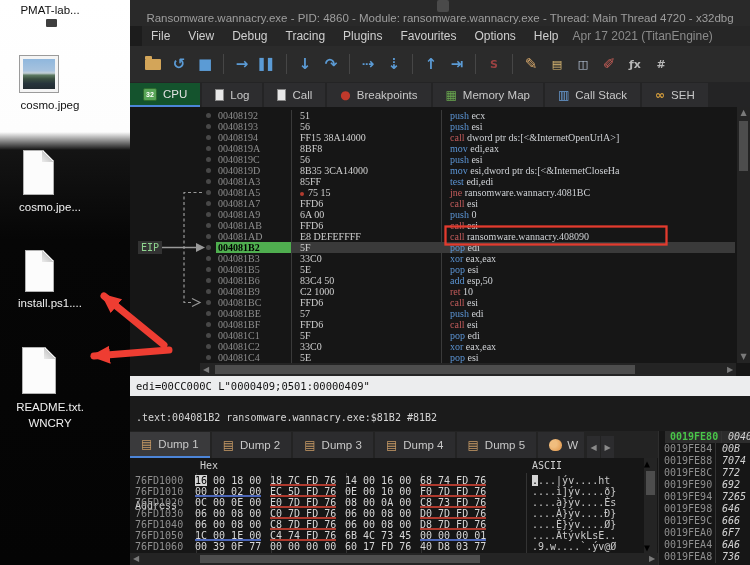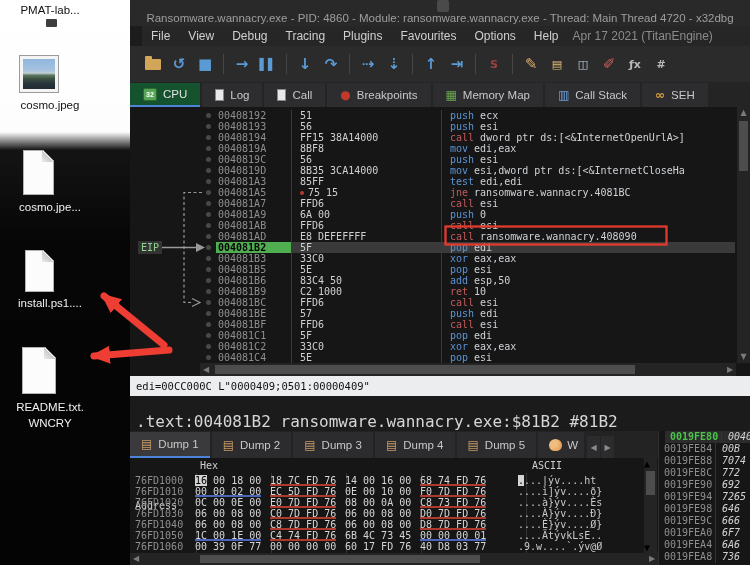--- a/index.html
+++ b/index.html
@@ -48,21 +48,21 @@
   .tab { height:24px; display:flex; align-items:center; padding:0 13px; margin-right:2px; background:#2d2d2f; color:#c8c8c8; font-size:11.5px; white-space:nowrap; }
   .tab.active { background:#14532d; border-bottom:2px solid #4c85d8; color:#e2e2e2; }
   .tab .ticon { margin-right:6px; display:inline-flex; align-items:center; justify-content:center; }
   .cpu-chip { width:14px; height:13px; background:#57a557; border:1px solid #2e6b2e; border-radius:2px; color:#fff; font-size:7px; font-weight:bold; display:flex; align-items:center; justify-content:center; }
   .mini-doc { width:9px; height:12px; background:#e8e8e8; border:1px solid #888; }
   .glyph12 { font-size:12px; font-family:"DejaVu Sans", sans-serif; }
 
   
   #disasm { position:absolute; left:0; top:107px; width:620px; height:269px; background:#161616; font-family:"DejaVu Sans Mono", monospace; font-size:10px; }
   #drows { position:absolute; left:0; top:3px; width:605px; }
-  .drow { display:flex; height:11px; line-height:11px; white-space:nowrap; }
+  .drow { display:flex; height:11px; line-height:11px; white-space:nowrap;font-family:Liberation Serif, serif; }
   .dgutter { width:70px; flex:none; }
   .ddot { width:16px; flex:none; display:flex; align-items:center; justify-content:center; }
   .ddot::before { content:""; width:5px; height:5px; border-radius:50%; background:#484848; }
   .daddr { width:76px; flex:none; color:#8f8f8f; border-right:1px solid #3a3a3a; padding-left:2px; }
   .dbytes { width:150px; flex:none; color:#d0d0d0; padding-left:8px; border-right:1px solid #3a3a3a; }
   .dinstr { padding-left:8px; color:#cfd2d6; }
   .m-blue { color:#5b94d4; }
   .m-red { color:#c25b5b; }
   .drow.eip { background:linear-gradient(to right, transparent 86px, #3a3a3a 86px); }
   .drow.eip .daddr { background:#4fae4f; color:#000; font-weight:bold; }
@@ -75,21 +75,21 @@
   .thumb { background:#4d4d4d; position:absolute; }
   #dis-vsb { right:0; top:0; width:13px; height:256px; }
   #dis-vsb .thumb { left:2px; top:14px; width:9px; height:50px; }
   #dis-hsb { left:70px; bottom:0; height:13px; width:536px; }
   #dis-hsb .thumb { top:2px; left:15px; width:420px; height:9px; }
 
   
   #infobar { position:absolute; left:0; top:376px; width:620px; height:20px; background:#ecedee; color:#111;
     font-family:"DejaVu Sans Mono", monospace; font-size:10.5px; line-height:20px; padding-left:6px; }
   #infodark { position:absolute; left:0; top:396px; width:620px; height:35px; background:#1b1b1b; color:#d6d6d6;
-    font-family:"DejaVu Sans Mono", monospace; font-size:16px; }
+    font-family:"DejaVu Sans Mono", monospace; font-size:10px; }
   #loc-line { position:absolute; left:6px; top:16px; }
 
   
   #dumptabs { position:absolute; left:0; top:431px; width:620px; height:27px; background:#232323; display:flex; align-items:flex-end; }
   .dtab { height:26px; display:flex; align-items:center; padding:0 11px; margin-right:2px; background:#2c2c2e; color:#c8c8c8; font-size:11.5px; white-space:nowrap; }
   .dtab.active { background:#3a3a3c; border-bottom:2px solid #4c85d8; }
   .dump-icon { color:#c89b66; font-size:12px; margin-right:6px; font-family:"DejaVu Sans", sans-serif; }
   .dtab.watch { width:46px; overflow:hidden; }
   .watch-icon { width:13px; height:12px; border-radius:50% 50% 45% 45%; background:radial-gradient(circle at 35% 40%, #f0bd7e 0 30%, #dd9043 100%); margin-right:5px; flex:none; }
   .tab-scroll { width:13px; height:22px; background:#2c2c2e; color:#8a8a8a; font-size:8px; display:flex; align-items:center; justify-content:center; margin-left:1px; font-family:"DejaVu Sans", sans-serif; }
@@ -98,21 +98,21 @@
   #dumppanel { position:absolute; left:0; top:458px; width:528px; height:107px; background:#161616;
     font-family:"DejaVu Sans Mono", monospace; font-size:10px; }
   #dumphead { position:absolute; top:2px; left:0; color:#d0d0d0; height:13px; }
   #h-addr { position:absolute; left:5px;margin-top:40px; } #h-hex { position:absolute; left:70px; } #h-ascii { position:absolute; left:402px; }
   #hexrows { position:absolute; top:17px; left:0; width:528px; }
   .hrow { display:flex; height:11px; line-height:11px; white-space:nowrap; }
   .haddr { width:56px; flex:none; color:#8f8f8f; padding-left:5px; }
   .hgroup { width:66px; flex:none; margin-left:9px; color:#d6d6d6; }
   .hgroup.u-red { box-shadow:inset 0 -2px 0 #ae3a2e; }
   .hgroup.u-blue { box-shadow:inset 0 -2px 0 #4b66b8; }
-  .hascii { margin-left:32px; color:#c9c9c9; }
+  .hascii { margin-left:46px; color:#c9c9c9; }
   .selcell { background:#d4d4d4; color:#000; }
   .vsep { position:absolute; top:15px; width:1px; height:80px; background:#333; }
   #dump-vsb { left:514px; top:0; width:13px; height:95px; background:#242424; position:absolute; }
   #dump-vsb .thumb { left:2px; top:13px; width:9px; height:24px; }
   #dump-hsb { position:absolute; left:0; top:95px; width:528px; height:12px; background:#242424; }
   #dump-hsb .thumb { top:2px; left:70px; width:280px; height:8px; }
 
   
   #stackpanel { position:absolute; left:528px; top:431px; width:92px; height:134px; background:#161616;
     font-family:"DejaVu Sans Mono", monospace; font-size:10px; border-left:1px solid #2e2e2e; }

